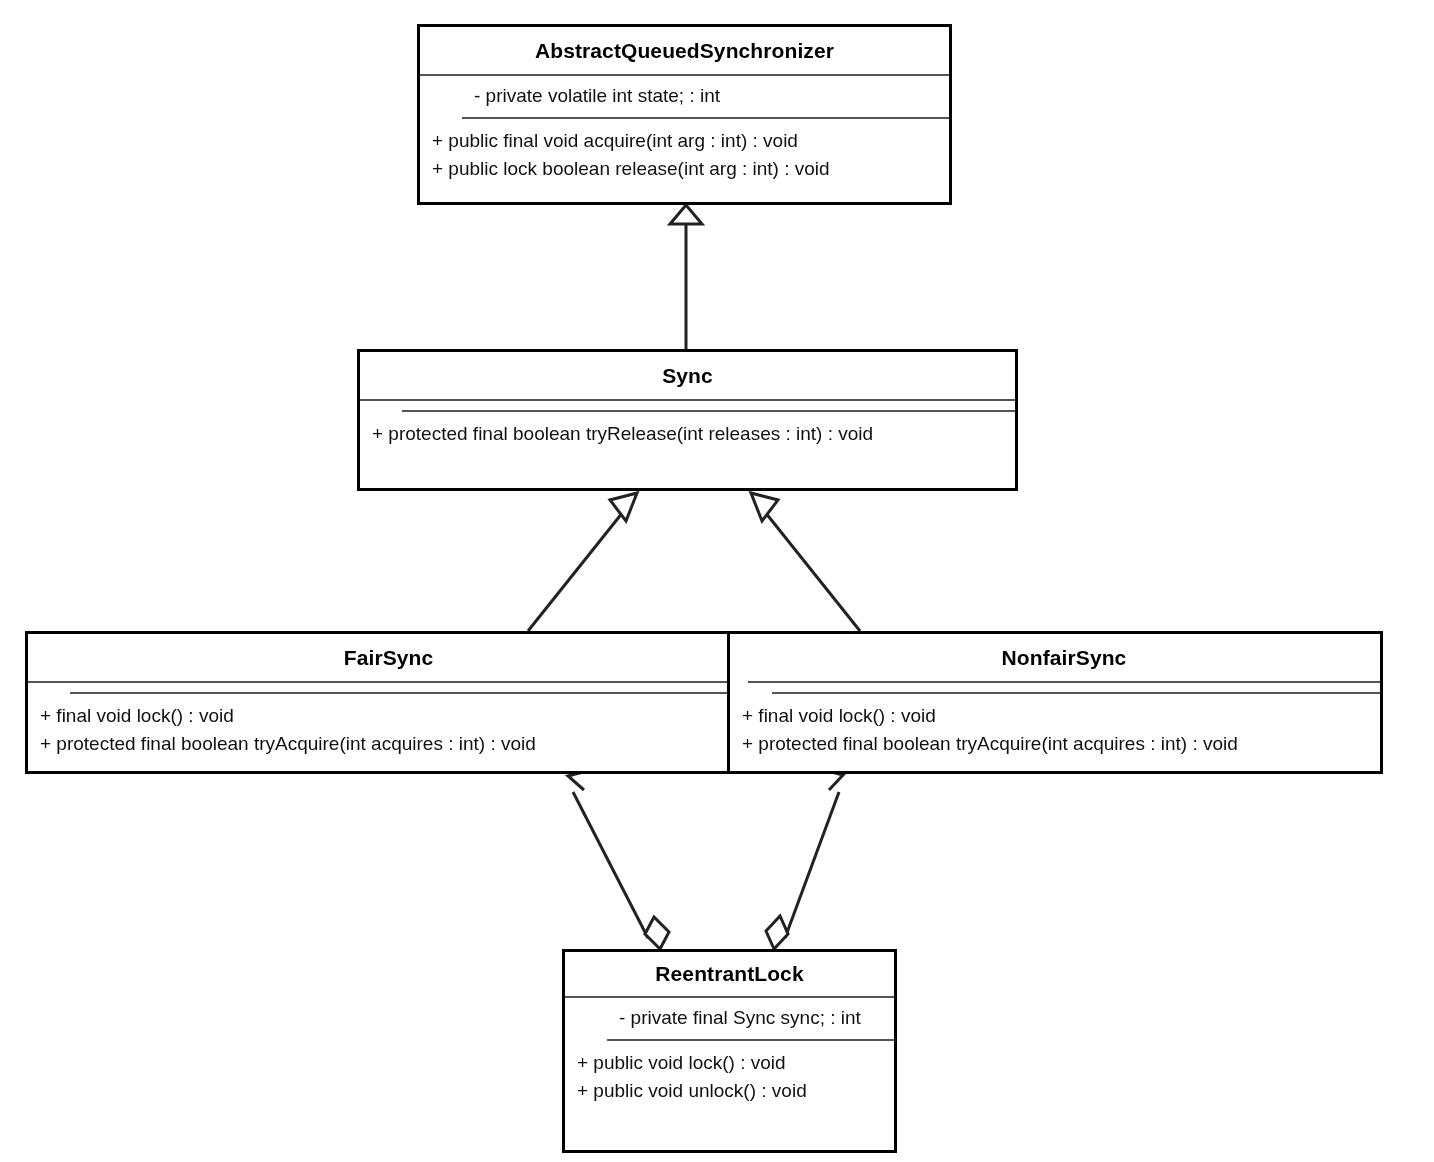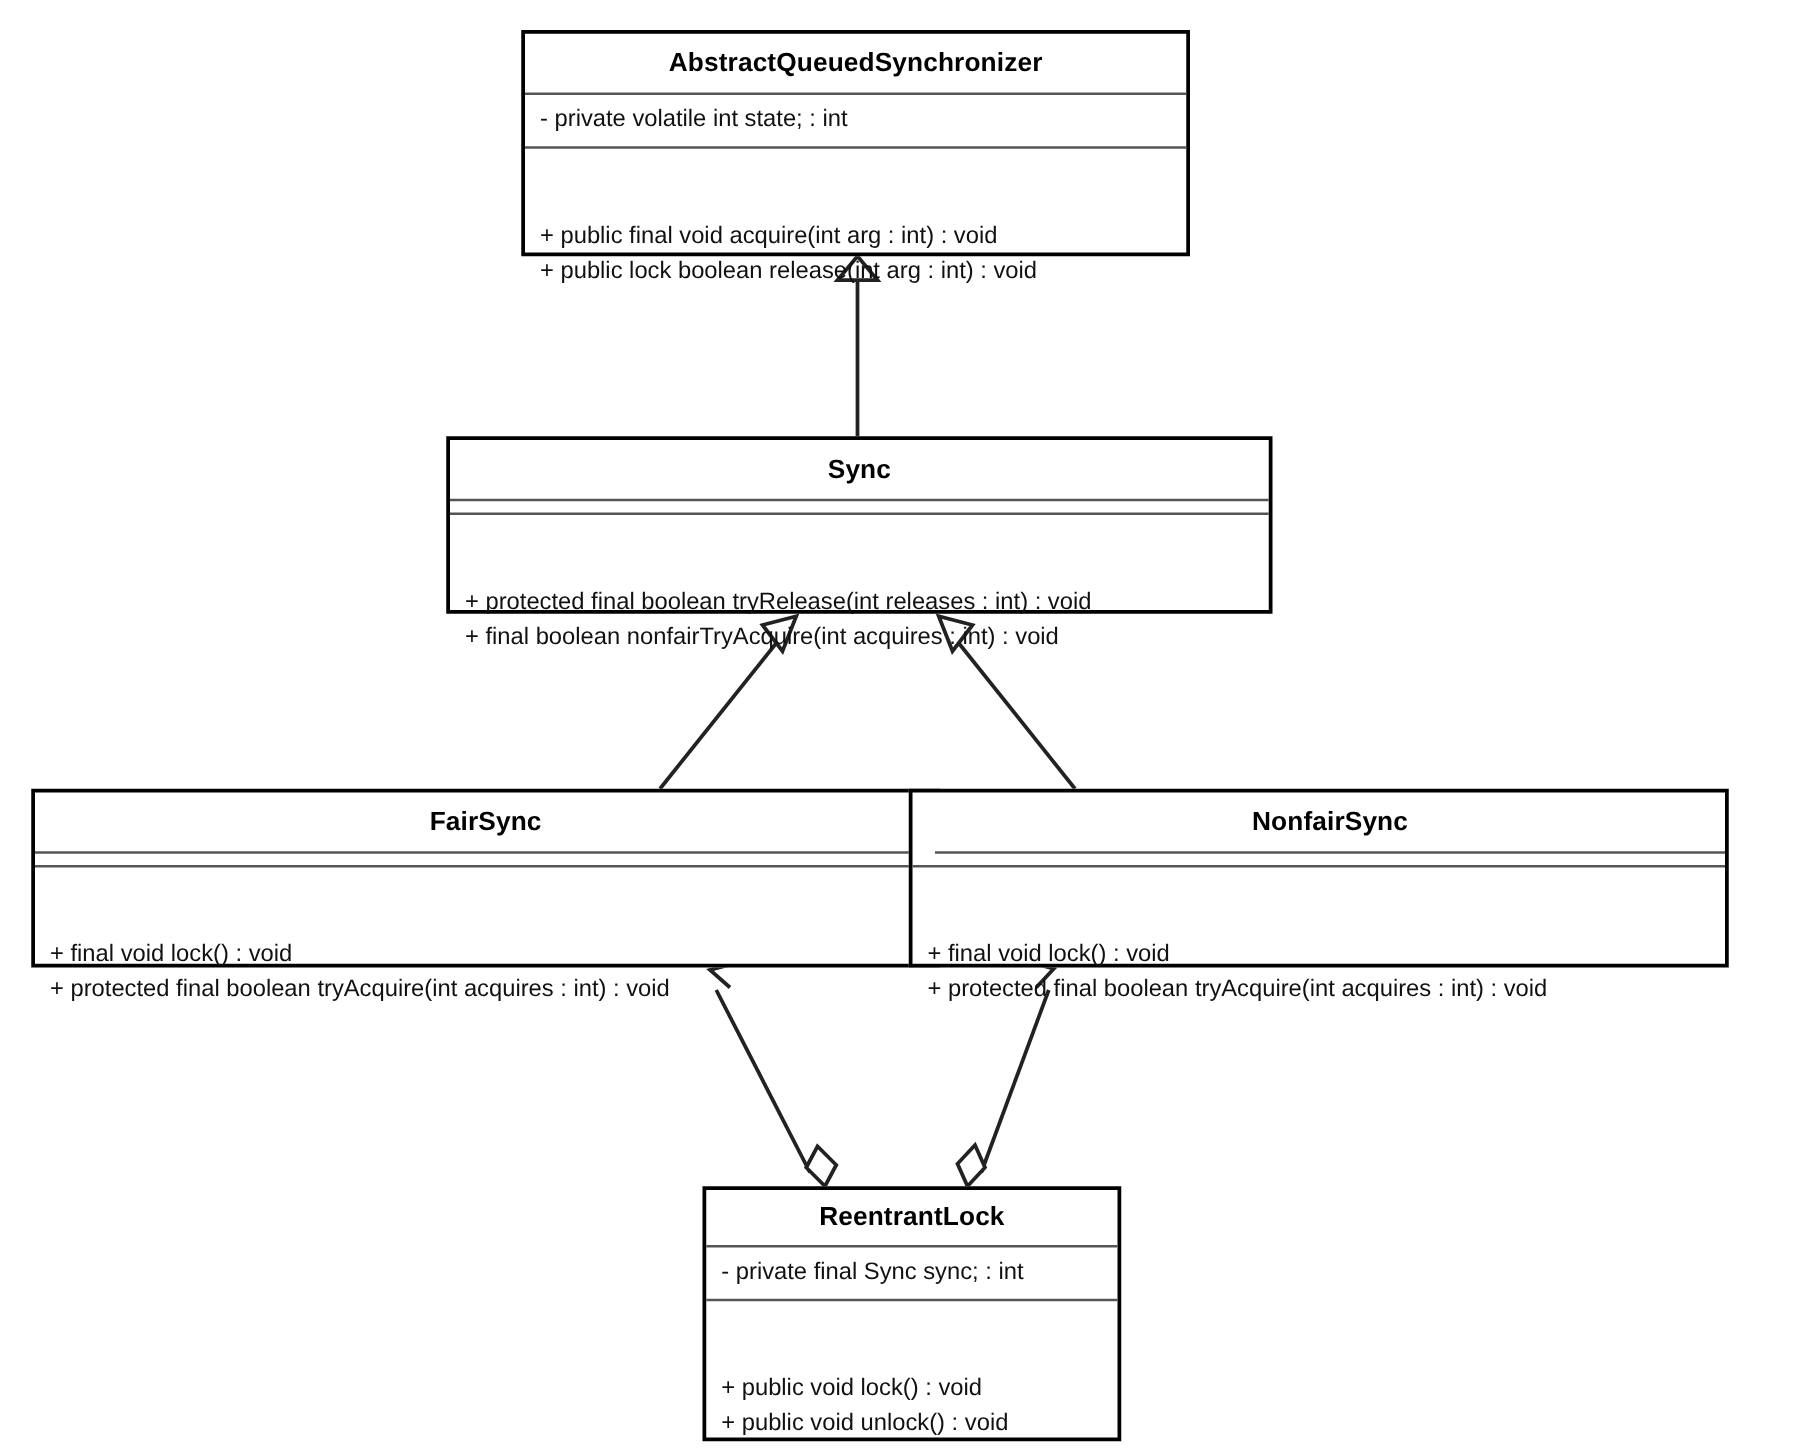--- a/index.html
+++ b/index.html
@@ -42,29 +42,29 @@
     color: #000000;
     letter-spacing: 0.1px;
     display: flex;
     align-items: center;
     justify-content: center;
   }
   .uml-attr-compartment {
     box-sizing: border-box;
     border-bottom: 2px solid #555555;
     padding: 6px 12px 7px 12px;
+    margin-left: 42px;
   }
   .uml-attr-compartment.empty-compartment {
     padding: 0;
     height: 11px;
   }
   .uml-ops-compartment {
     box-sizing: border-box;
     padding: 8px 12px 9px 12px;
-    margin-top: 48px;
   }
   .uml-member {
     font-size: 19px;
     line-height: 1.47;
     color: #111111;
     white-space: nowrap;
   }
 </style>
 </head>
 <body>
@@ -115,21 +115,20 @@
       <div class="uml-member">+ public final void acquire(int arg : int) : void</div>
       <div class="uml-member">+ public lock boolean release(int arg : int) : void</div>
     </div>
   </div>
 
   <div class="uml-class" style="left:357px; top:349px; width:661px; height:142px;">
     <div class="uml-name-compartment" style="height:49px;">Sync</div>
     <div class="uml-attr-compartment empty-compartment"></div>
     <div class="uml-ops-compartment">
       <div class="uml-member">+ protected final boolean tryRelease(int releases : int) : void</div>
-      <div class="uml-member">+ final boolean nonfairTryAcquire(int acquires : int) : void</div>
     </div>
   </div>
 
   <div class="uml-class" style="left:25px; top:631px; width:727px; height:143px;">
     <div class="uml-name-compartment" style="height:49px;">FairSync</div>
     <div class="uml-attr-compartment empty-compartment"></div>
     <div class="uml-ops-compartment">
       <div class="uml-member">+ final void lock() : void</div>
       <div class="uml-member">+ protected final boolean tryAcquire(int acquires : int) : void</div>
     </div>

